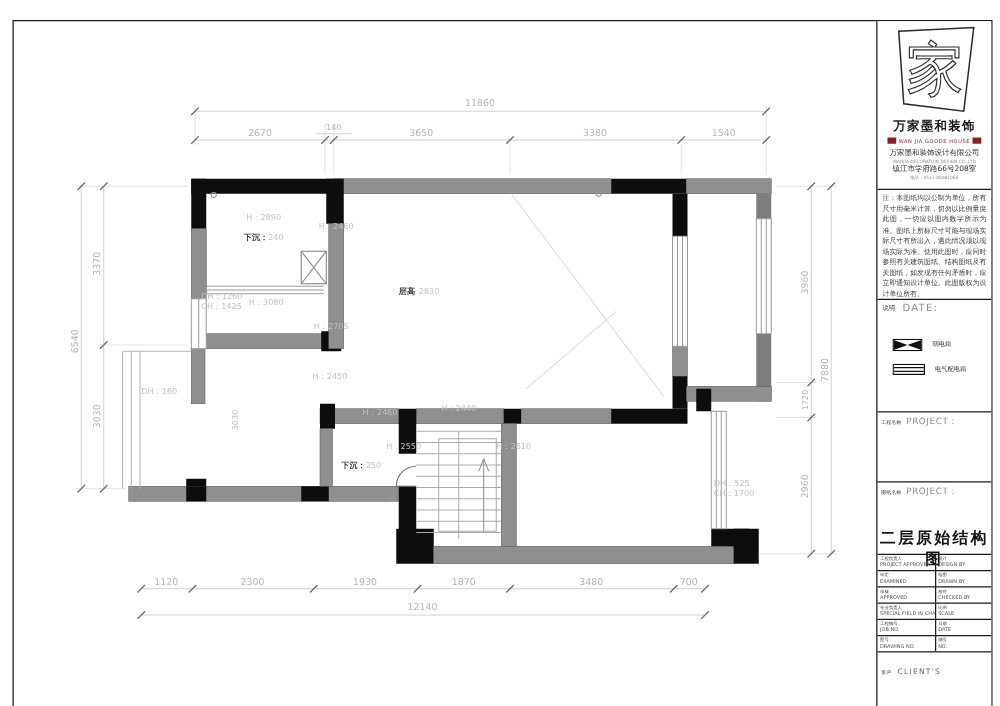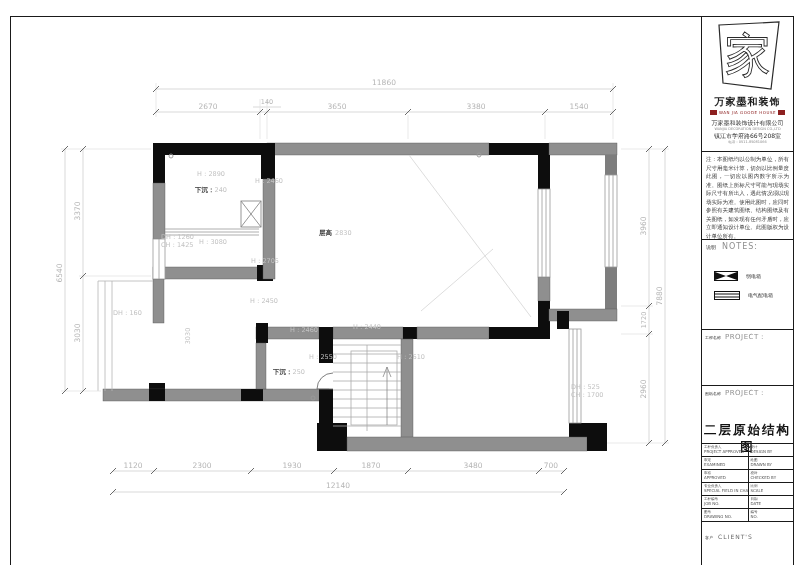--- a/index.html
+++ b/index.html
@@ -311,21 +311,21 @@
         <div class="cn">万家墨和装饰设计有限公司</div>
         <div class="en">WANJIA DECORATION DESIGN CO.,LTD</div>
         <div class="cn">镇江市学府路66号208室</div>
         <div class="en">电话：0511-85081066</div>
       </div>
 
       <div class="tb-note">注：本图纸均以公制为单位，所有尺寸用毫米计算，切勿以比例量度此图，一切应以图内数字所示为准。图纸上所标尺寸可能与现场实际尺寸有所出入，遇此情况须以现场实际为准。使用此图时，应同时参照有关建筑图纸、结构图纸及有关图纸，如发现有任何矛盾时，应立即通知设计单位。此图版权为设计单位所有。</div>
 
       <div class="tb-noteshead">
         <span class="cn">说明</span>
-        <span class="en">NOTES:</span>
+        <span class="en">DATE:</span>
       </div>
 
       <div class="tb-legend">
         <div class="legend-item">
           <svg width="24" height="10" viewBox="0 0 24 10">
             <rect x="0.5" y="0.5" width="23" height="9" fill="#fff" stroke="#111"></rect>
             <polygon points="1,1 12,5 1,9" fill="#111"></polygon>
             <polygon points="23,1 12,5 23,9" fill="#111"></polygon>
           </svg>
           <span class="lab">弱电箱</span>

